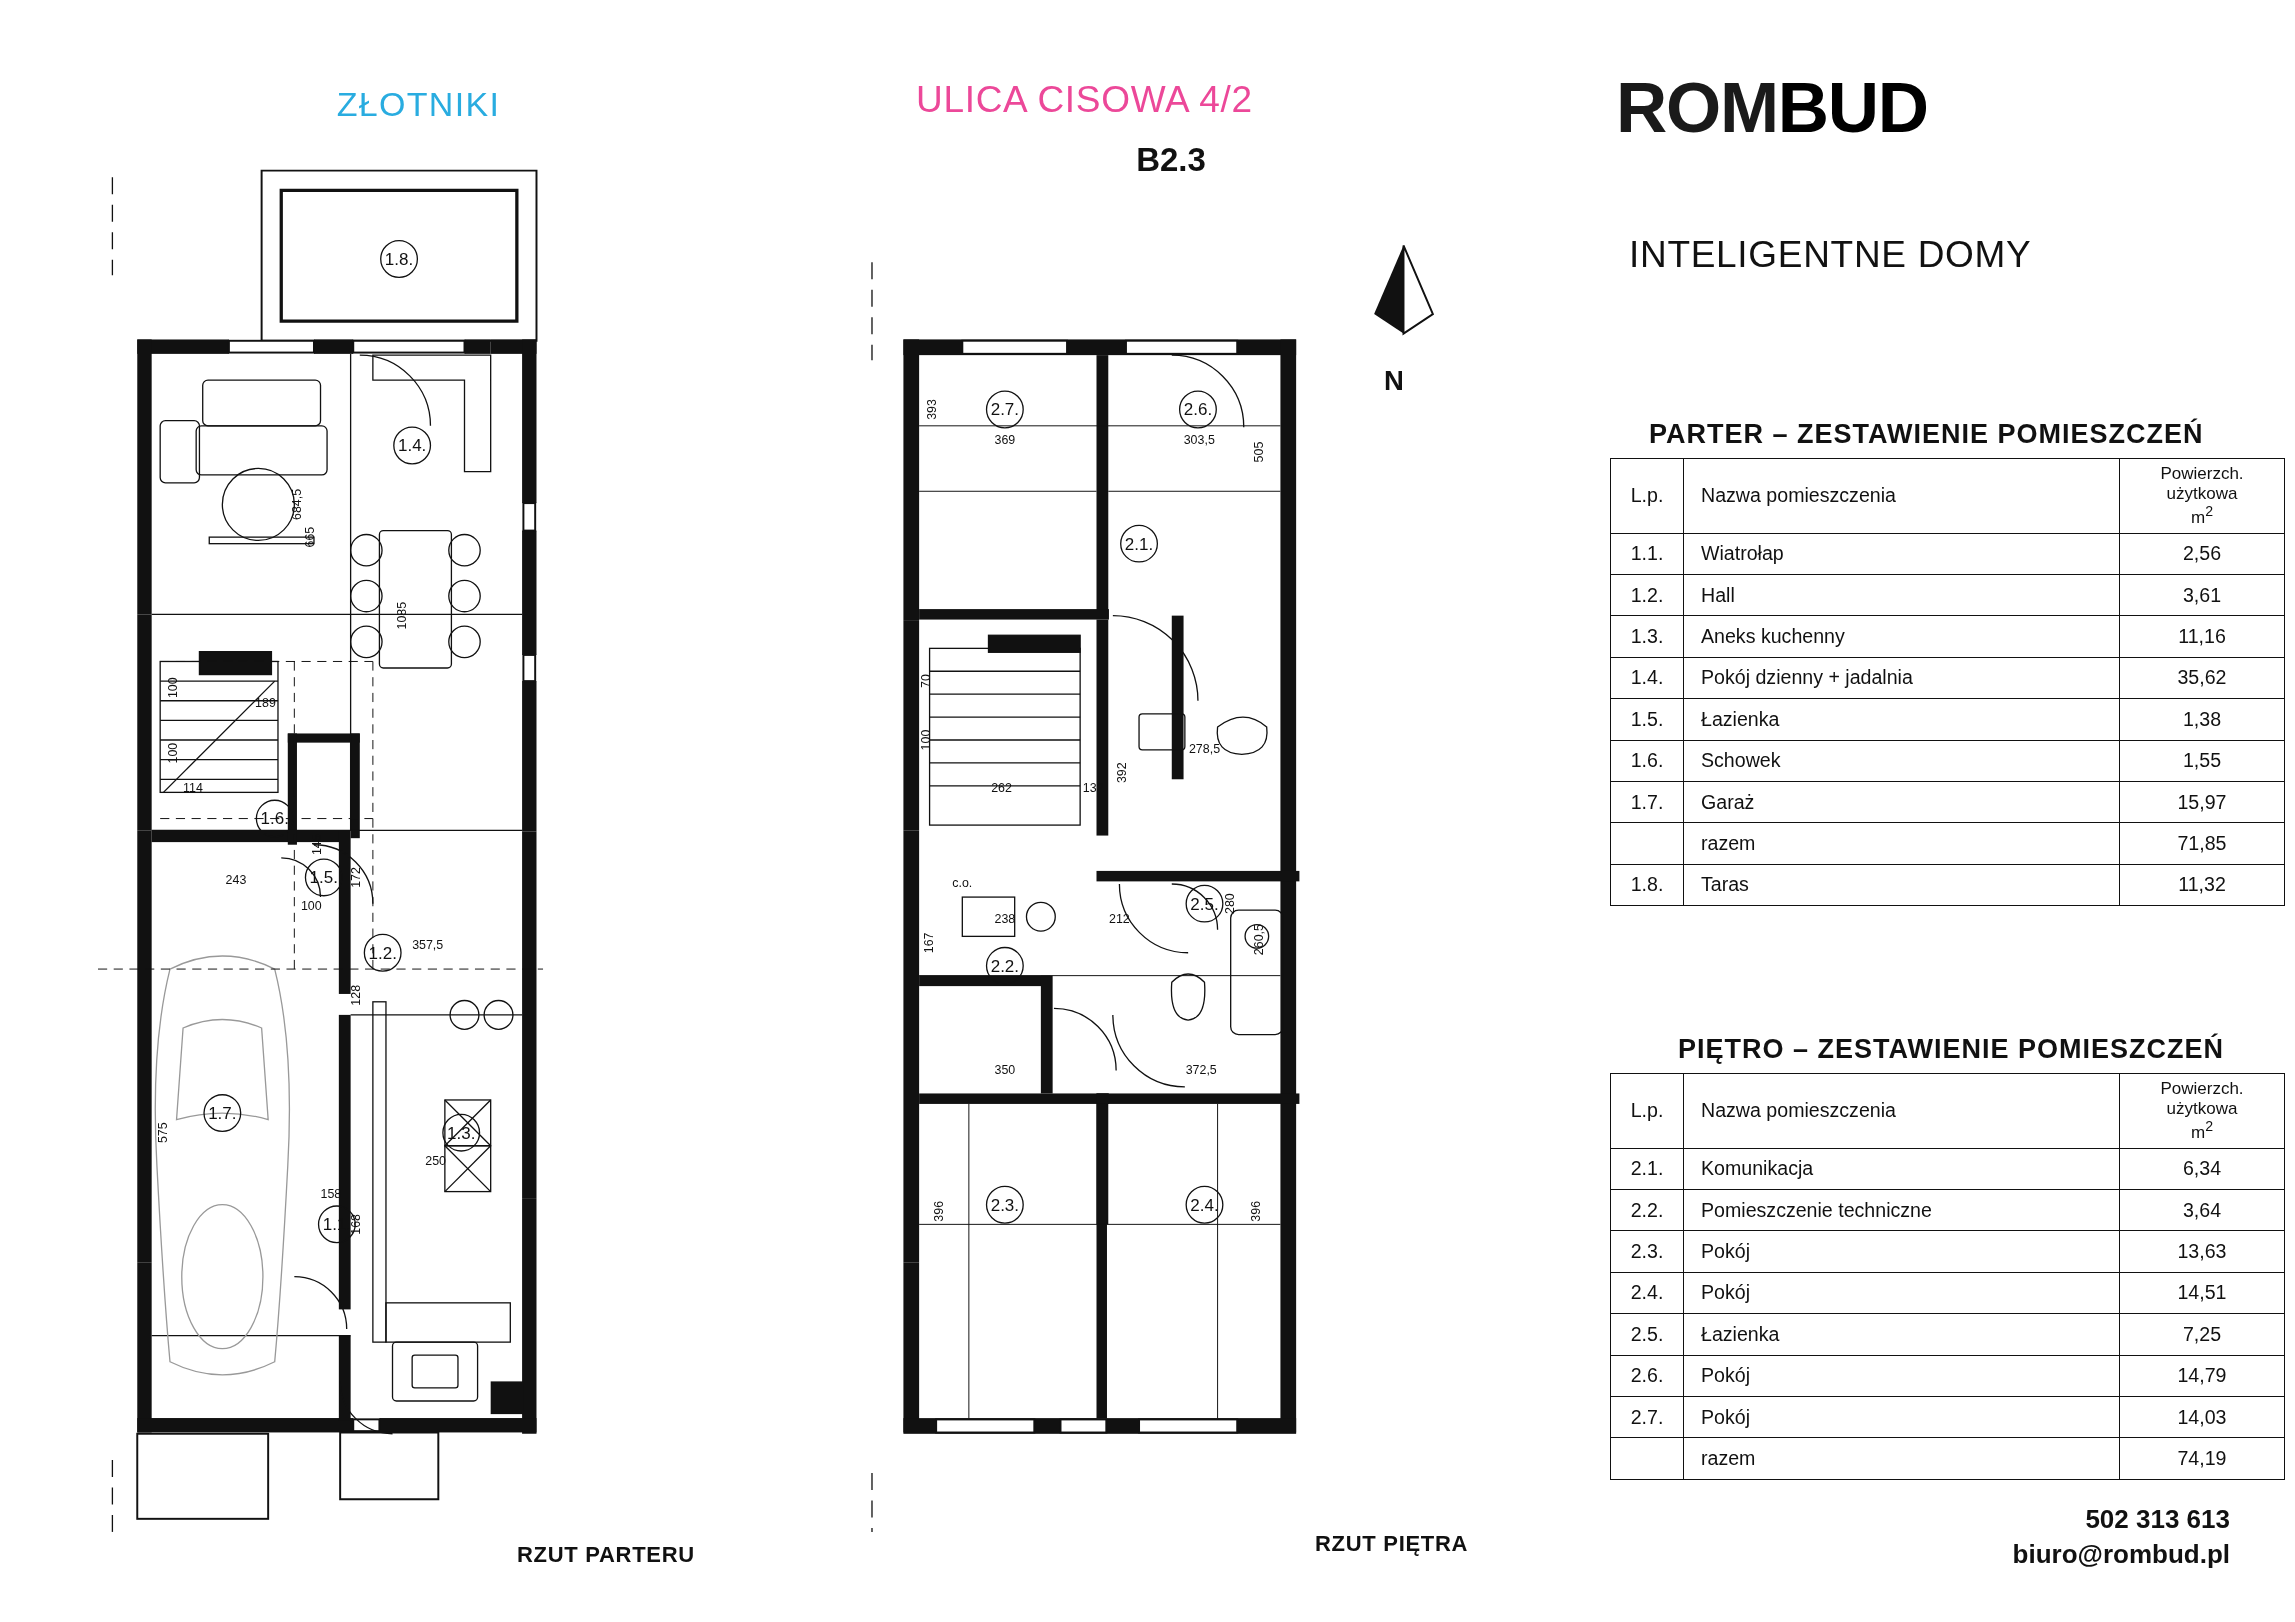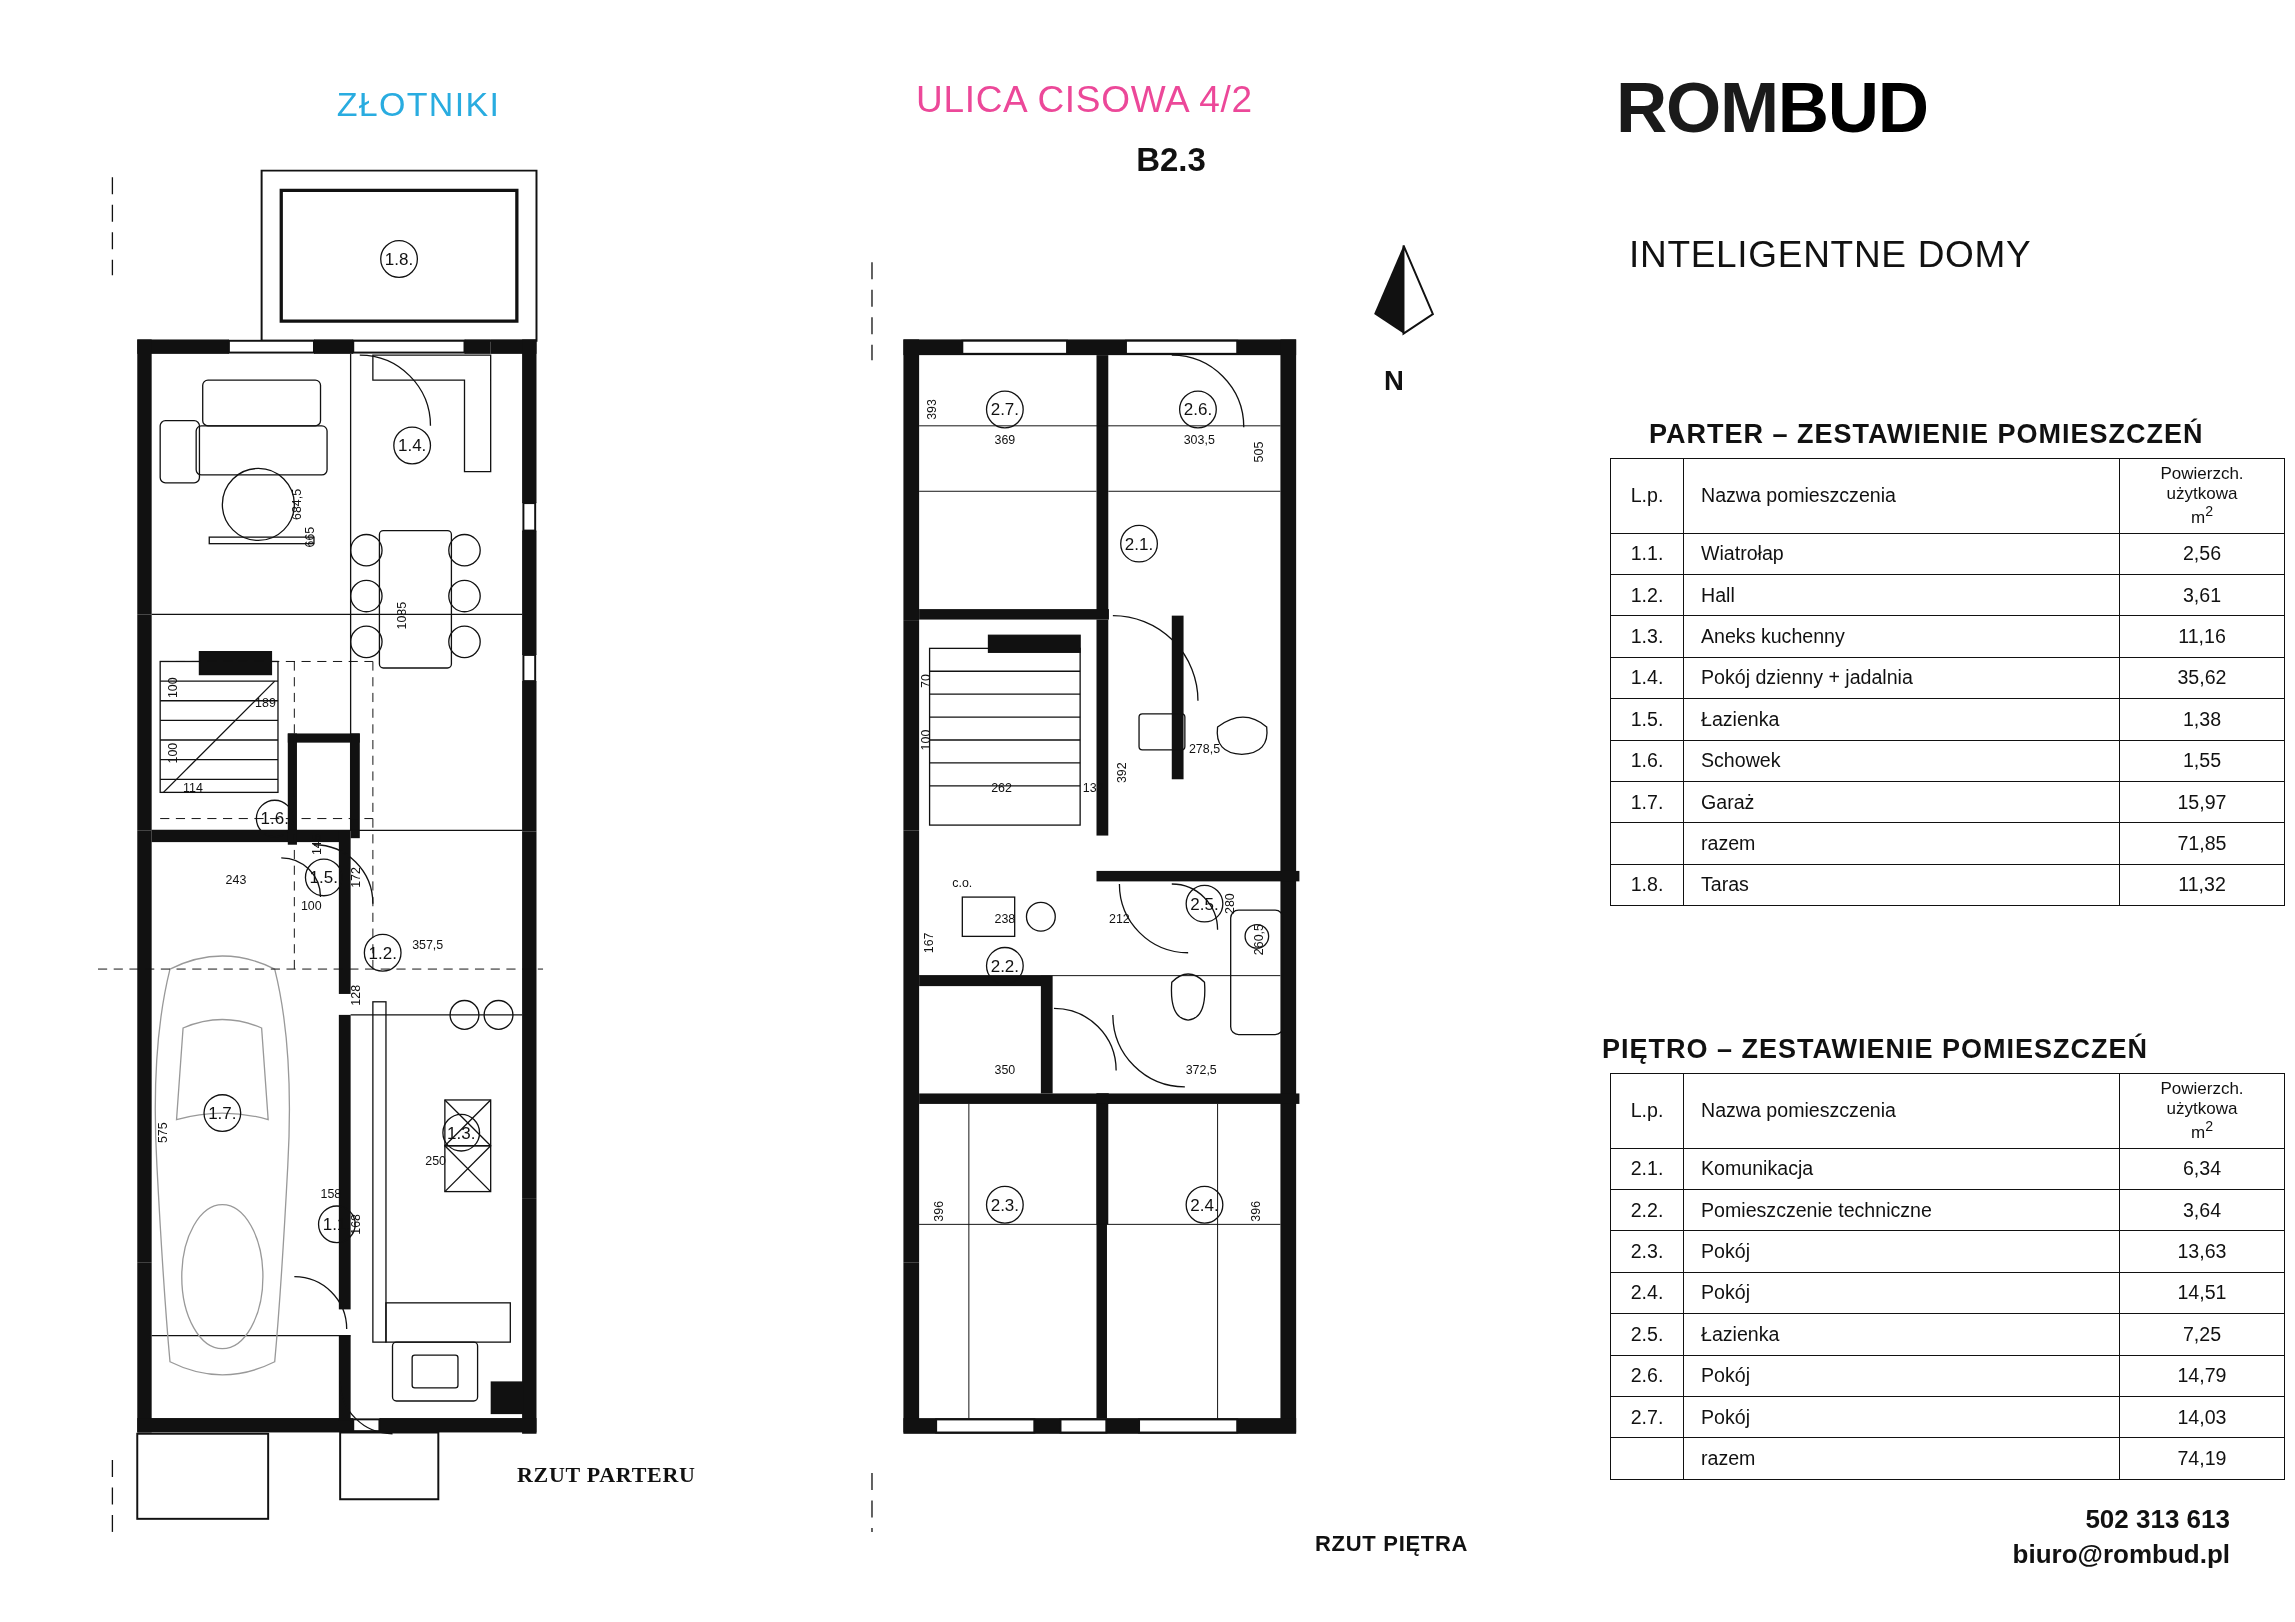--- a/index.html
+++ b/index.html
@@ -40,21 +40,21 @@
   table.legend td.ar { width:151px; text-align:center; }
   table.legend td.hdr { text-align:center; font-size:19.6px; }
   table.legend td.hdr-ar { text-align:center; font-size:17px; line-height:1.15; }
   table.legend td.sum { text-align:left; padding-right:25px; }
 
   
   #contact { position:absolute; right:65px; top:1502px; text-align:right; font-size:26px; font-weight:700; line-height:1.35; color:#111; }
 
   
   .floor-cap { position:absolute; font-size:22px; font-weight:700; letter-spacing:0.7px; color:#111; }
-  #cap-parter { left:517px; top:1462px;font-family:Liberation Serif, serif; }
+  #cap-parter { left:517px; top:1542px; }
   #cap-pietro { left:1315px; top:1531px; }
 
   
   #compass { position:absolute; left:1348px; top:242px; width:111px; height:170px; }
   #compass .n { position:absolute; left:36px; top:123px; font-size:27.5px; font-weight:700; }
 
   
   .plan { position:absolute; }
   #plan-ground { left:98px; top:164px; width:733px; height:1361px; }
   #plan-first  { left:864px; top:164px; width:609px; height:1361px; }
@@ -430,21 +430,21 @@
       <td class="ar">71,85</td>
     </tr>
     <tr>
       <td class="lp">1.8.</td>
       <td class="nm">Taras</td>
       <td class="ar">11,32</td>
     </tr>
   </tbody>
     </table>
 
-  <div class="tbl-cap" style="left:1602px; top:1034px;">PIĘTRO  –  ZESTAWIENIE    POMIESZCZEŃ</div>
+  <div class="tbl-cap" style="left:1678px; top:1034px;">PIĘTRO  –  ZESTAWIENIE    POMIESZCZEŃ</div>
   <table class="legend" style="left:1610px; top:1073px;">
     <tbody>
         <tr>
       <td class="lp hdr">L.p.</td>
       <td class="nm hdr" style="text-align:left;">Nazwa pomieszczenia</td>
       <td class="ar hdr-ar">Powierzch.<br>użytkowa<br>m<sup>2</sup></td>
     </tr>
     <tr>
       <td class="lp">2.1.</td>
       <td class="nm">Komunikacja</td>

